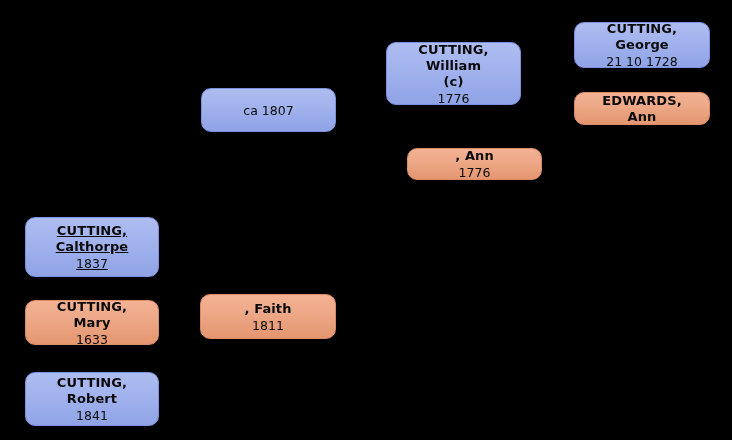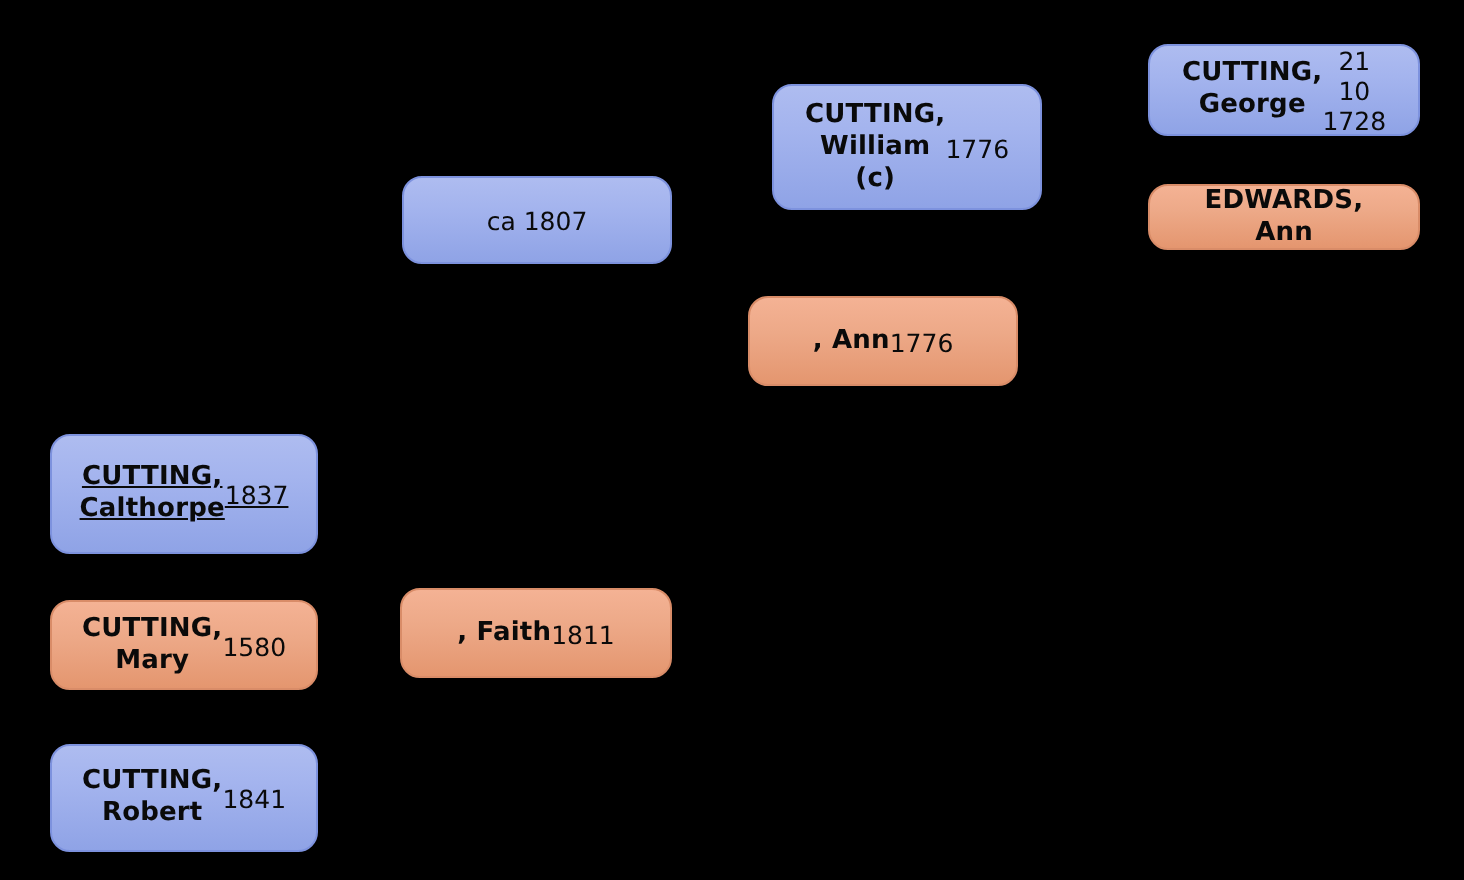--- a/index.html
+++ b/index.html
@@ -15,21 +15,21 @@
     width: 732px;
     height: 440px;
     background: #000000;
     overflow: hidden;
   }
   .person-box {
     position: absolute;
     box-sizing: border-box;
     border-radius: 10px;
     display: flex;
-    flex-direction: row;
+    flex-direction: column;
     align-items: center;
     justify-content: center;
     text-align: center;
     color: #0a0a0a;
     box-shadow: 2px 3px 4px rgba(0,0,0,0.85);
     overflow: hidden;
     padding: 2px 22px;
   }
   .person-box.male {
     background: linear-gradient(to bottom, #aebcf0 0%, #a4b4ee 35%, #8fa3e6 100%);
@@ -61,39 +61,39 @@
 
 <div id="chart-canvas" style="width: 732px; height: 440px; background: rgb(0, 0, 0);">
   <div id="node-layer">
       <div class="person-box male" style="left: 25px; top: 217px; width: 134px; height: 60px; text-decoration: underline;">
         <div class="person-name">CUTTING,
 Calthorpe</div>
         <div class="person-date">1837</div>
       </div>
       <div class="person-box female" style="left: 25px; top: 300px; width: 134px; height: 45px;">
         <div class="person-name">CUTTING, Mary</div>
-        <div class="person-date">1580</div>
+        <div class="person-date">1633</div>
       </div>
       <div class="person-box male" style="left: 25px; top: 372px; width: 134px; height: 54px;">
         <div class="person-name">CUTTING, Robert</div>
         <div class="person-date">1841</div>
       </div>
       <div class="person-box male" style="left: 201px; top: 88px; width: 135px; height: 44px;">
         <div class="person-date">ca 1807</div>
       </div>
       <div class="person-box female" style="left: 200px; top: 294px; width: 136px; height: 45px;">
         <div class="person-name">, Faith</div>
         <div class="person-date">1811</div>
       </div>
       <div class="person-box male" style="left: 386px; top: 42px; width: 135px; height: 63px;">
         <div class="person-name">CUTTING, William
 (c)</div>
         <div class="person-date">1776</div>
       </div>
-      <div class="person-box female" style="left: 374px; top: 148px; width: 135px; height: 45px;">
+      <div class="person-box female" style="left: 407px; top: 148px; width: 135px; height: 32px;">
         <div class="person-name">, Ann</div>
         <div class="person-date">1776</div>
       </div>
       <div class="person-box male" style="left: 574px; top: 22px; width: 136px; height: 46px;">
         <div class="person-name">CUTTING, George</div>
         <div class="person-date">21 10 1728</div>
       </div>
       <div class="person-box female" style="left: 574px; top: 92px; width: 136px; height: 33px;">
         <div class="person-name">EDWARDS, Ann</div>
       </div>

